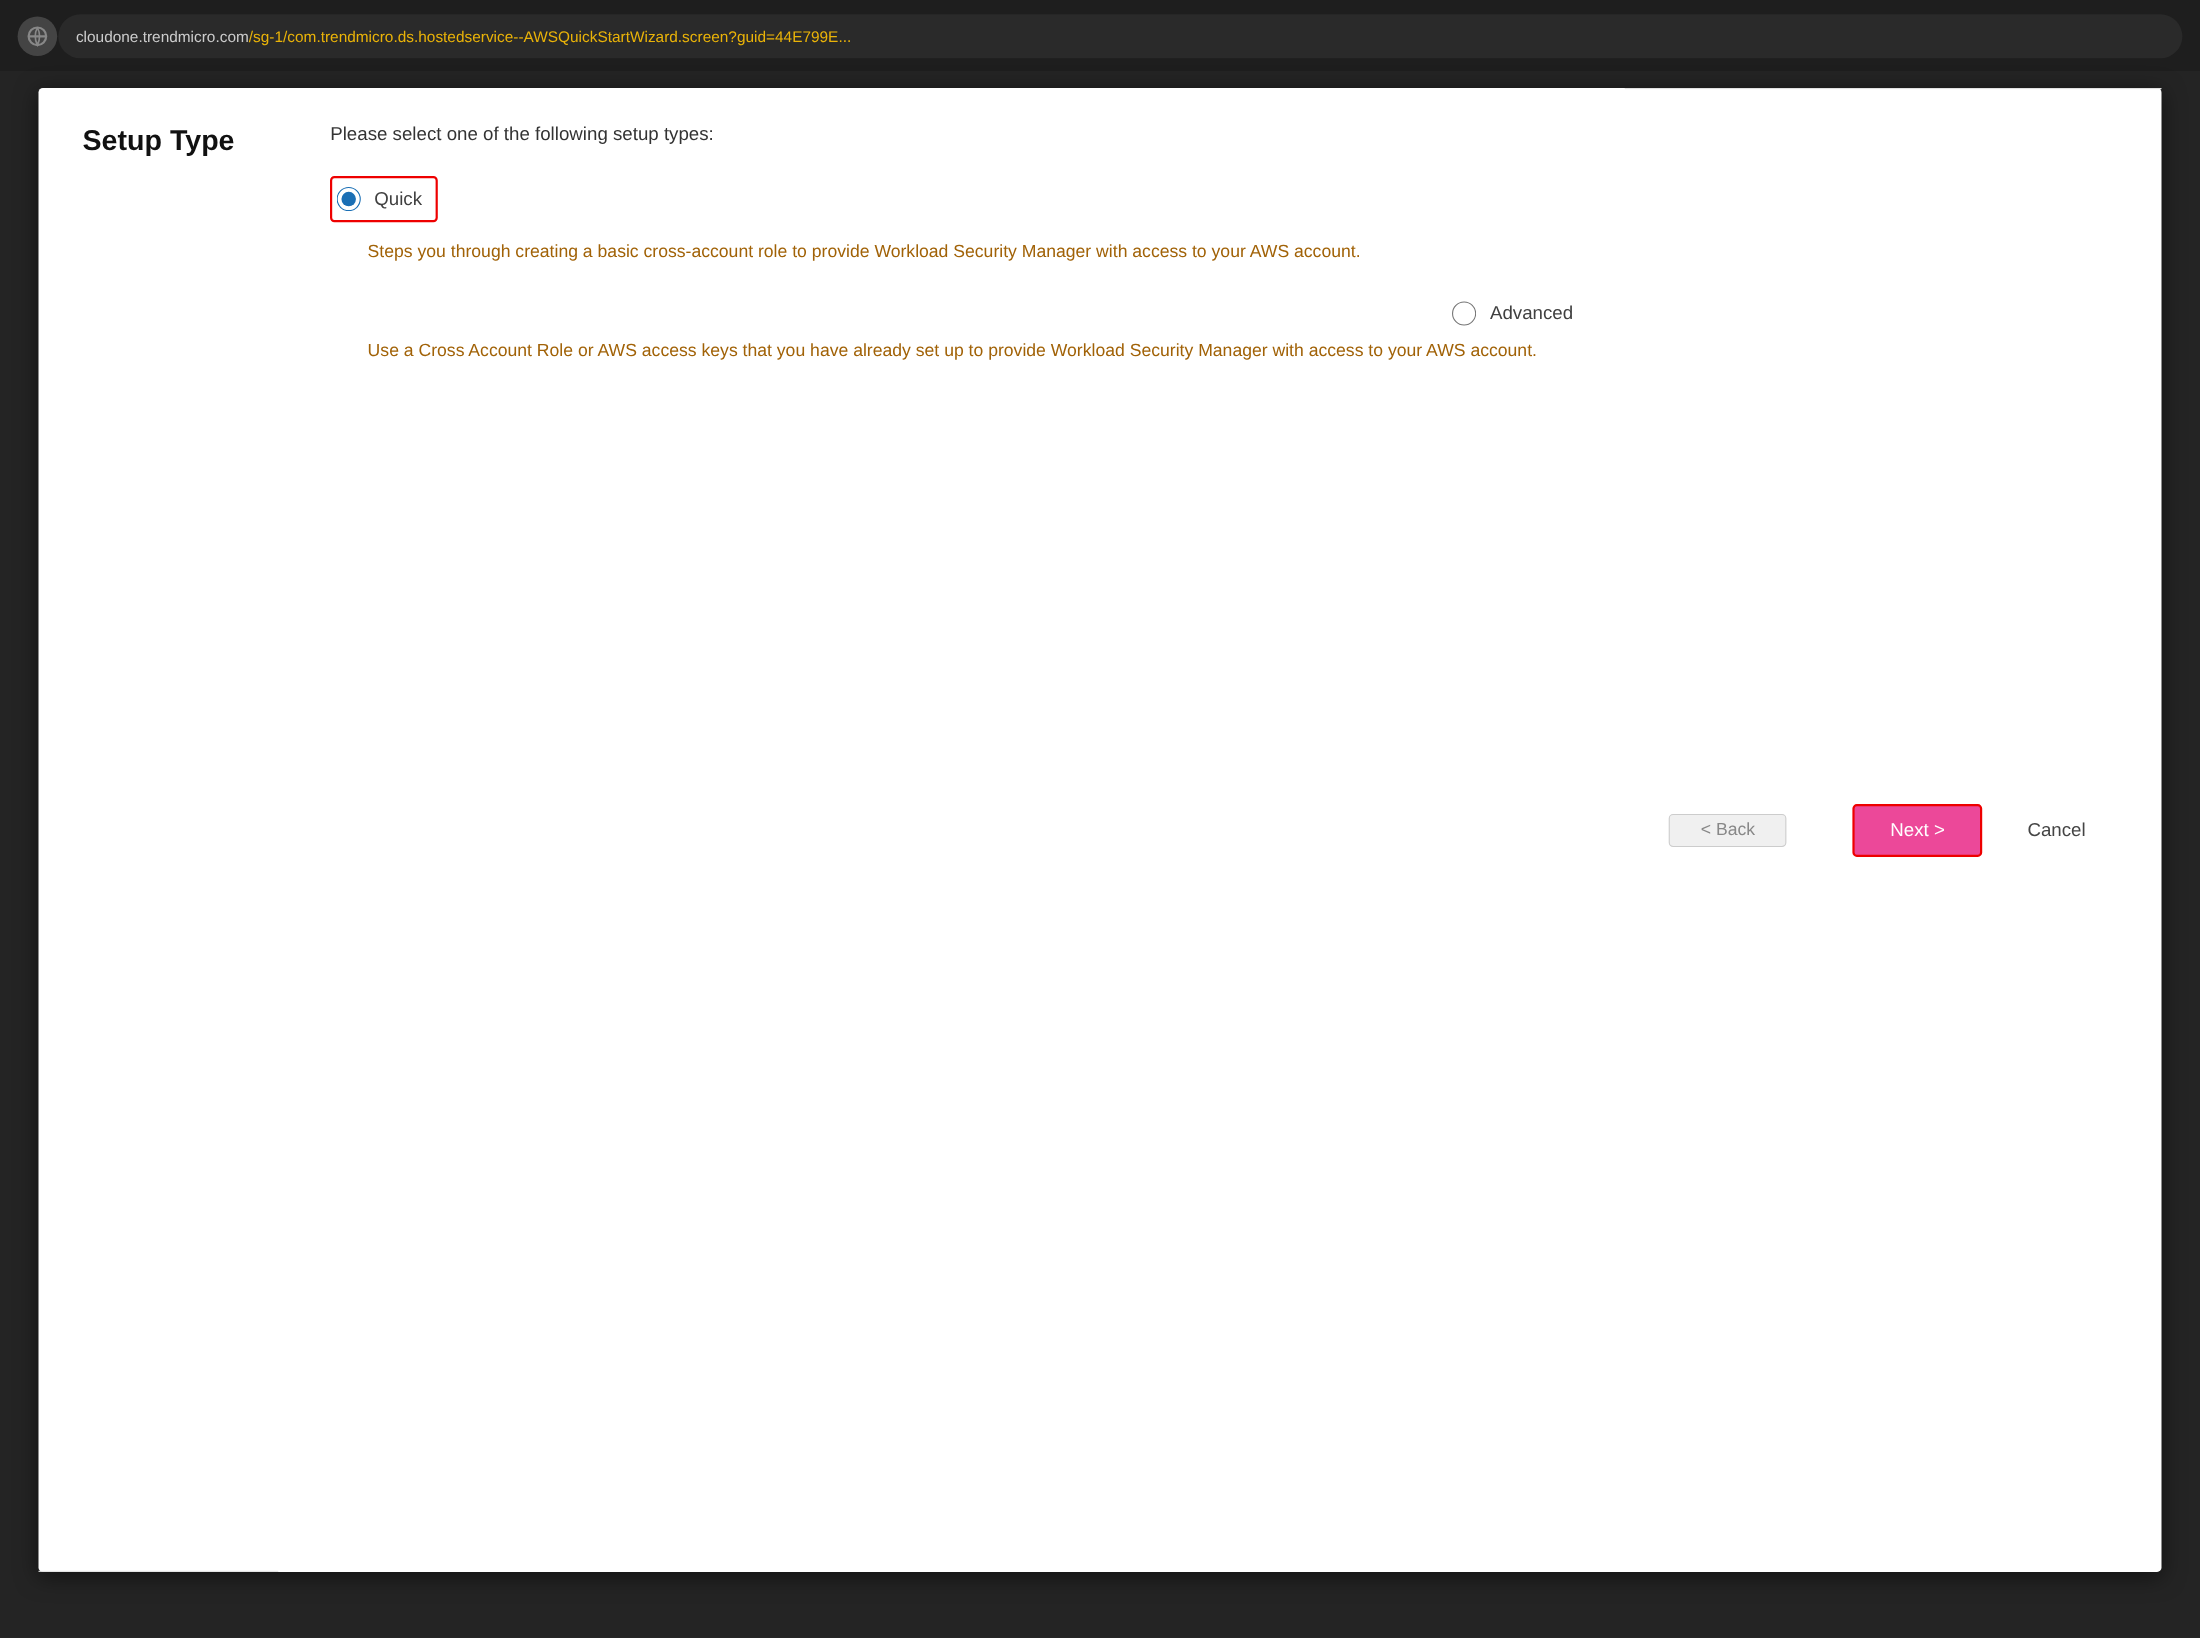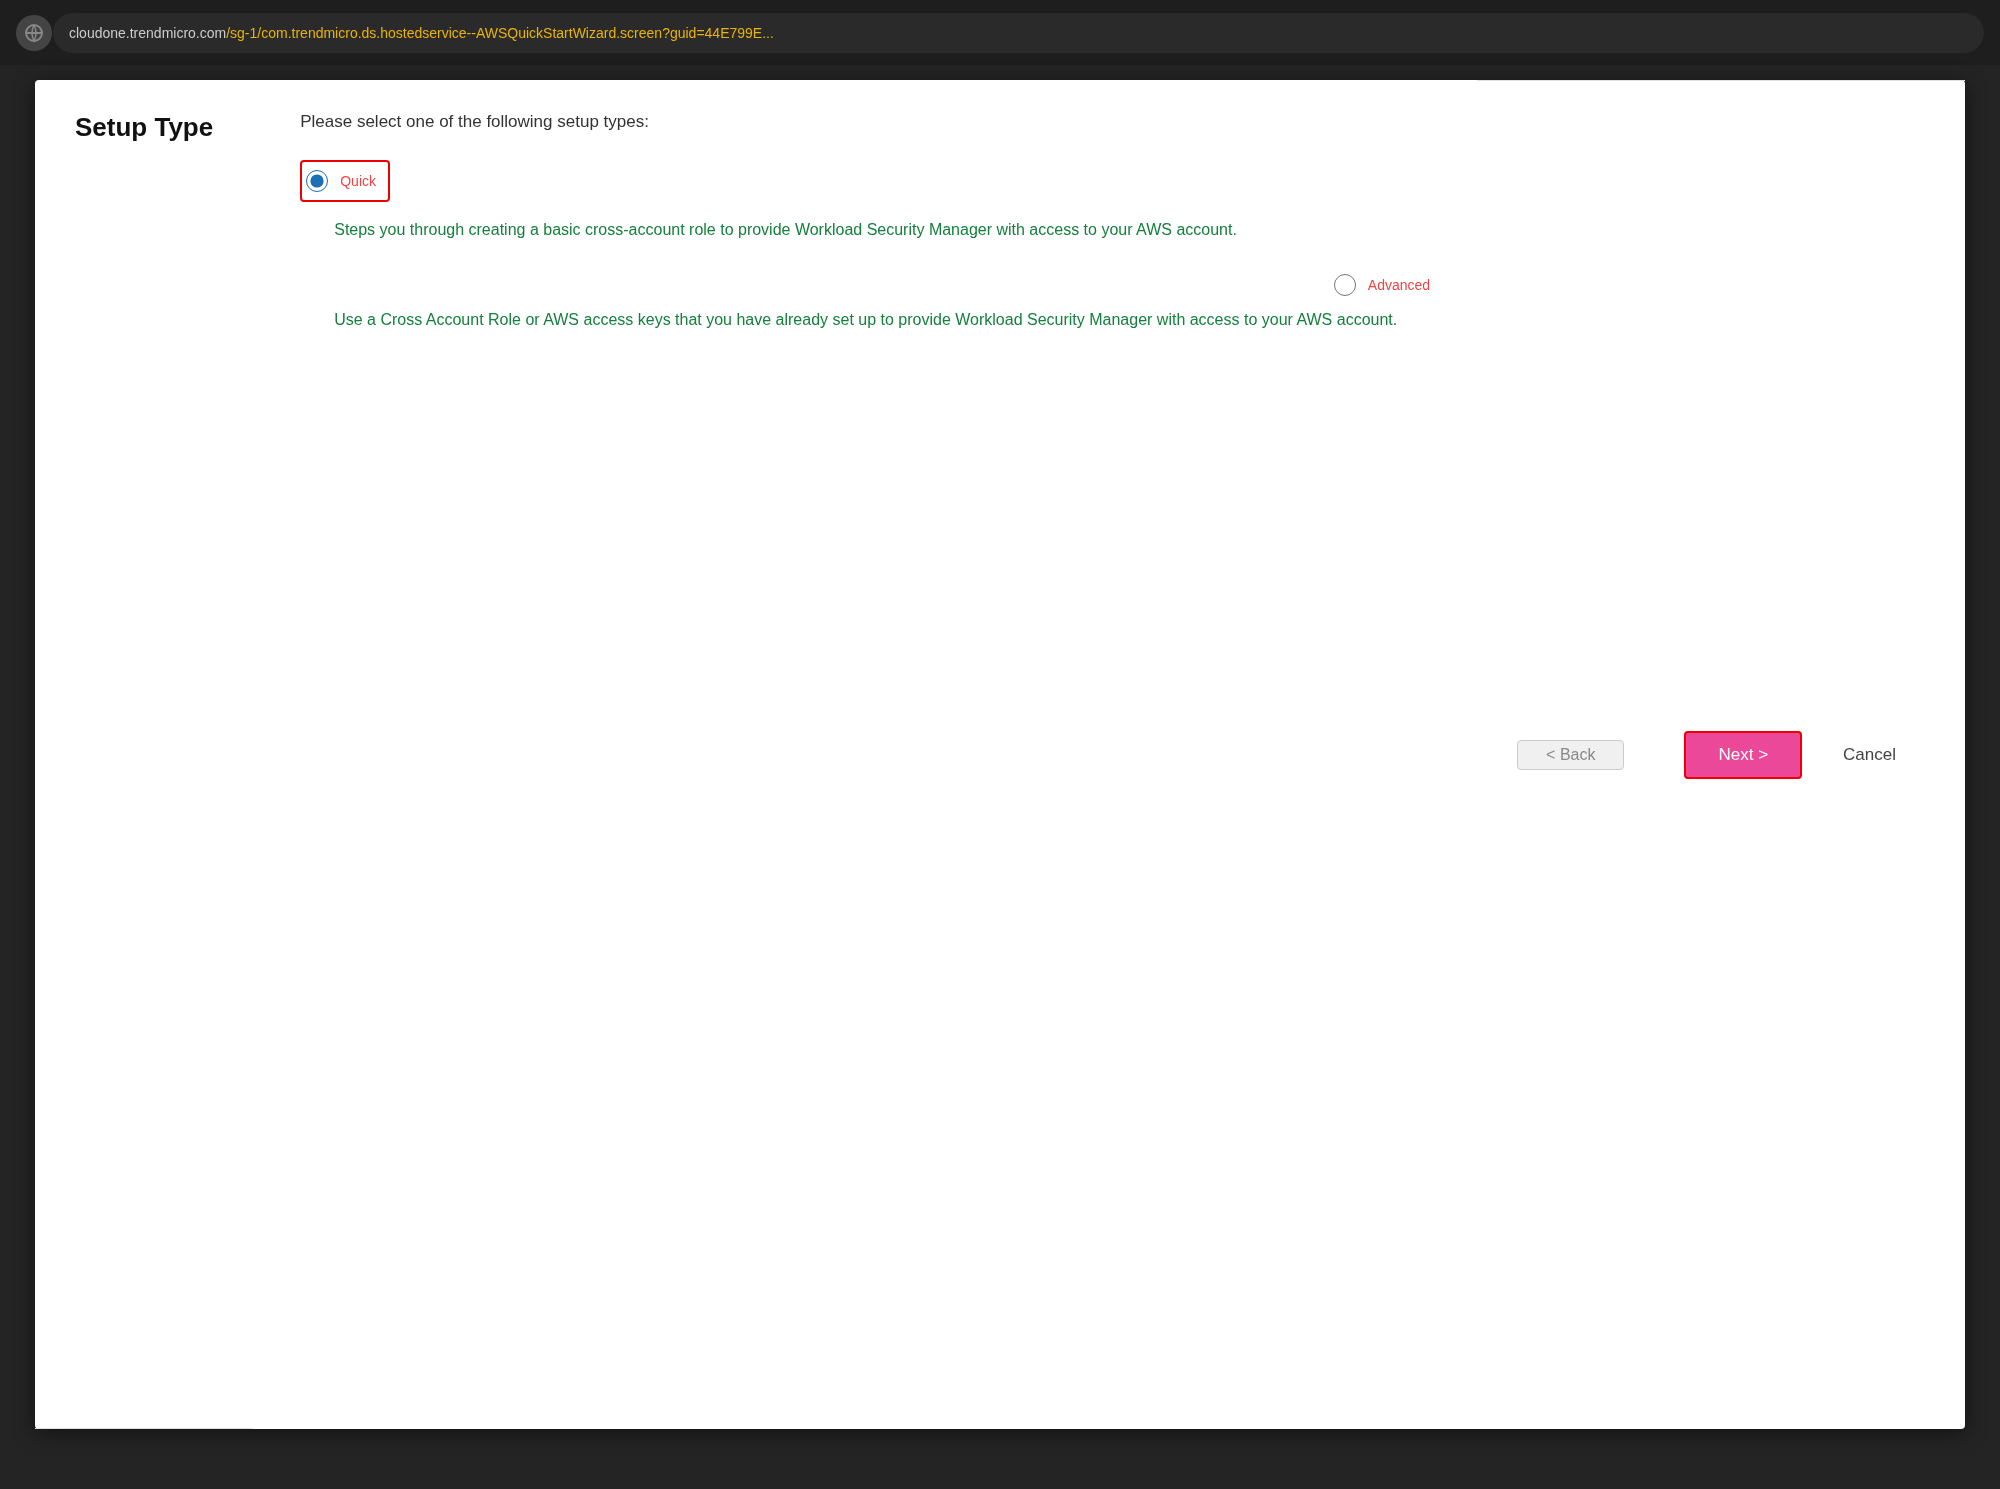--- a/index.html
+++ b/index.html
@@ -123,30 +123,30 @@
     .radio-input {
       width: 22px;
       height: 22px;
       accent-color: #1a6fb5;
       cursor: pointer;
       margin-right: 12px;
       flex-shrink: 0;
     }
 
     .option-label {
-      font-size: 14px;
-      color: #ef4444;
+      font-size: 17px;
+      color: #404040;
       font-weight: 500;
     }
 
     .option-description {
       margin-left: 34px;
       margin-bottom: 28px;
       font-size: 16px;
-      color: #15803d;
+      color: #a16207;
       line-height: 1.5;
       max-width: 1100px;
     }
 
     
     .quick-option-highlight {
       display: inline-flex;
       align-items: center;
       border: 2px solid #e00;
       border-radius: 4px;

